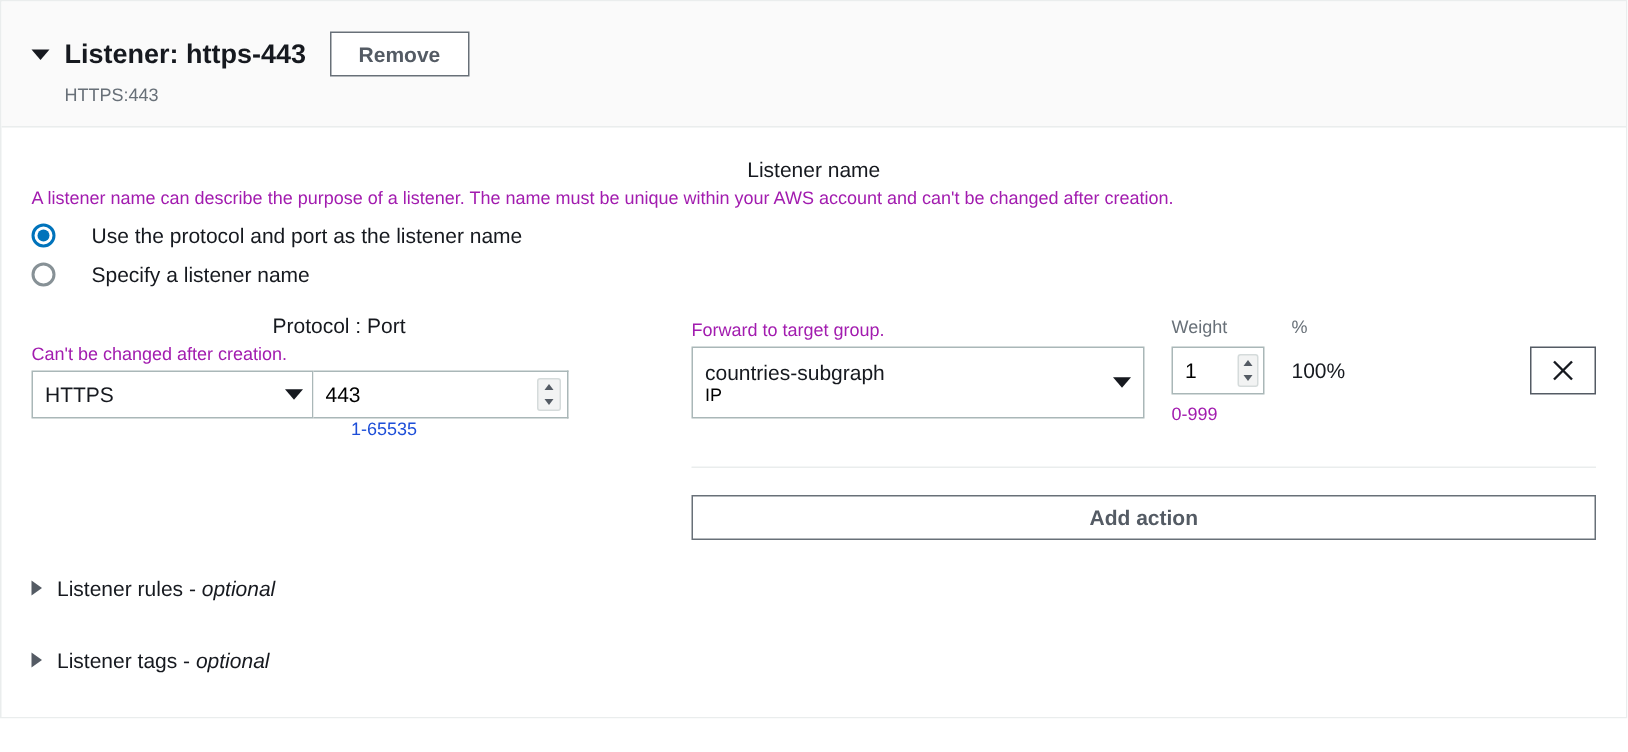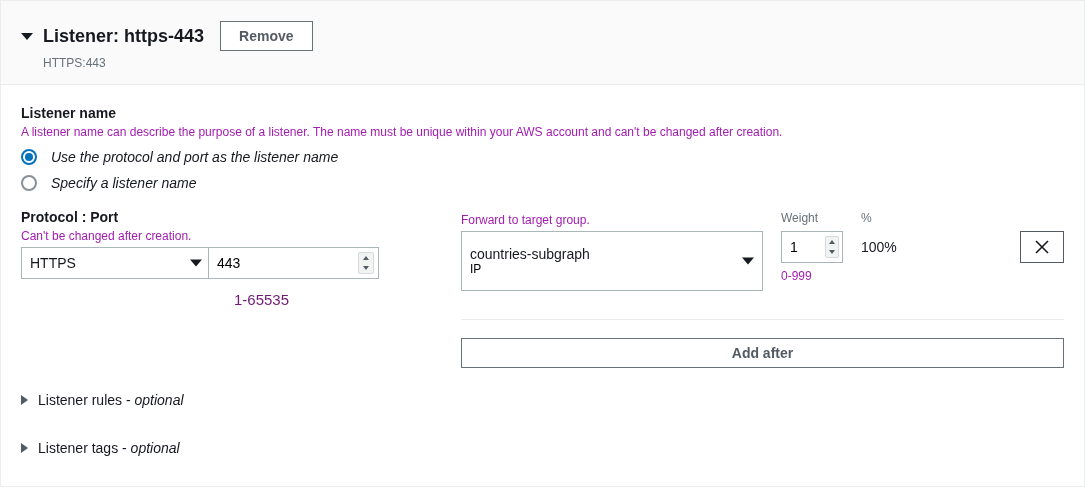--- a/index.html
+++ b/index.html
@@ -65,38 +65,38 @@
       font-weight: 700;
       color: #545b64;
       cursor: pointer;
       font-family: inherit;
     }
     .card-body {
       padding: 20px;
     }
     .field-label {
       font-size: 14px;
-      font-weight: 700;
+      font-weight: 400;
       color: #16191f;
+      text-align: center;
     }
     .description {
       font-size: 12px;
       color: #a21caf;
       margin-top: 4px;
     }
     .radio-group {
       margin-top: 10px;
     }
     .radio-row {
       display: flex;
       align-items: center;
-      gap: 14px;
+      gap: 24px;
       margin-bottom: 10px;
       cursor: pointer;
-      font-style: italic;
     }
     .radio-circle {
       width: 16px;
       height: 16px;
       border-radius: 50%;
       border: 2px solid #879196;
       display: inline-flex;
       align-items: center;
       justify-content: center;
     }
@@ -186,37 +186,37 @@
       border-right: 3px solid transparent;
       border-bottom: 4px solid #545b64;
     }
     .spinner-tri-down {
       width: 0; height: 0;
       border-left: 3px solid transparent;
       border-right: 3px solid transparent;
       border-top: 4px solid #545b64;
     }
     .range-hint {
-      font-size: 15px;
-      color: #701a75;
-      margin-top: 12px;
+      font-size: 12px;
+      color: #1d4ed8;
+      margin-top: 0;
       margin-left: 213px;
     }
     .action-block {
       flex: 1;
     }
     .target-row {
       display: flex;
       gap: 18px;
       align-items: flex-start;
       margin-top: 4px;
     }
     .target-select {
       width: 302px;
-      height: 60px;
+      height: 48px;
       border: 1px solid #aab7b8;
       position: relative;
       padding: 4px 30px 4px 8px;
       display: flex;
       flex-direction: column;
       justify-content: center;
       cursor: pointer;
       background: #ffffff;
     }
     .target-select .primary {
@@ -391,21 +391,21 @@
             <div class="percent-val">100%</div>
           </div>
           <div class="close-btn">
             <svg width="14" height="14" viewBox="0 0 14 14">
               <line x1="1" y1="1" x2="13" y2="13" stroke="#16191f" stroke-width="1.6"></line>
               <line x1="13" y1="1" x2="1" y2="13" stroke="#16191f" stroke-width="1.6"></line>
             </svg>
           </div>
         </div>
         <hr class="hr">
-        <button class="btn">Add after</button>
+        <button class="btn">Add action</button>
       </div>
     </div>
 
     <div class="section-row">
       <span class="caret-right"></span>
       <span class="text"><span>Listener rules - </span><span class="optional">optional</span></span>
     </div>
 
     <div class="section-row" style="margin-top:32px; margin-bottom:10px;">
       <span class="caret-right"></span>

